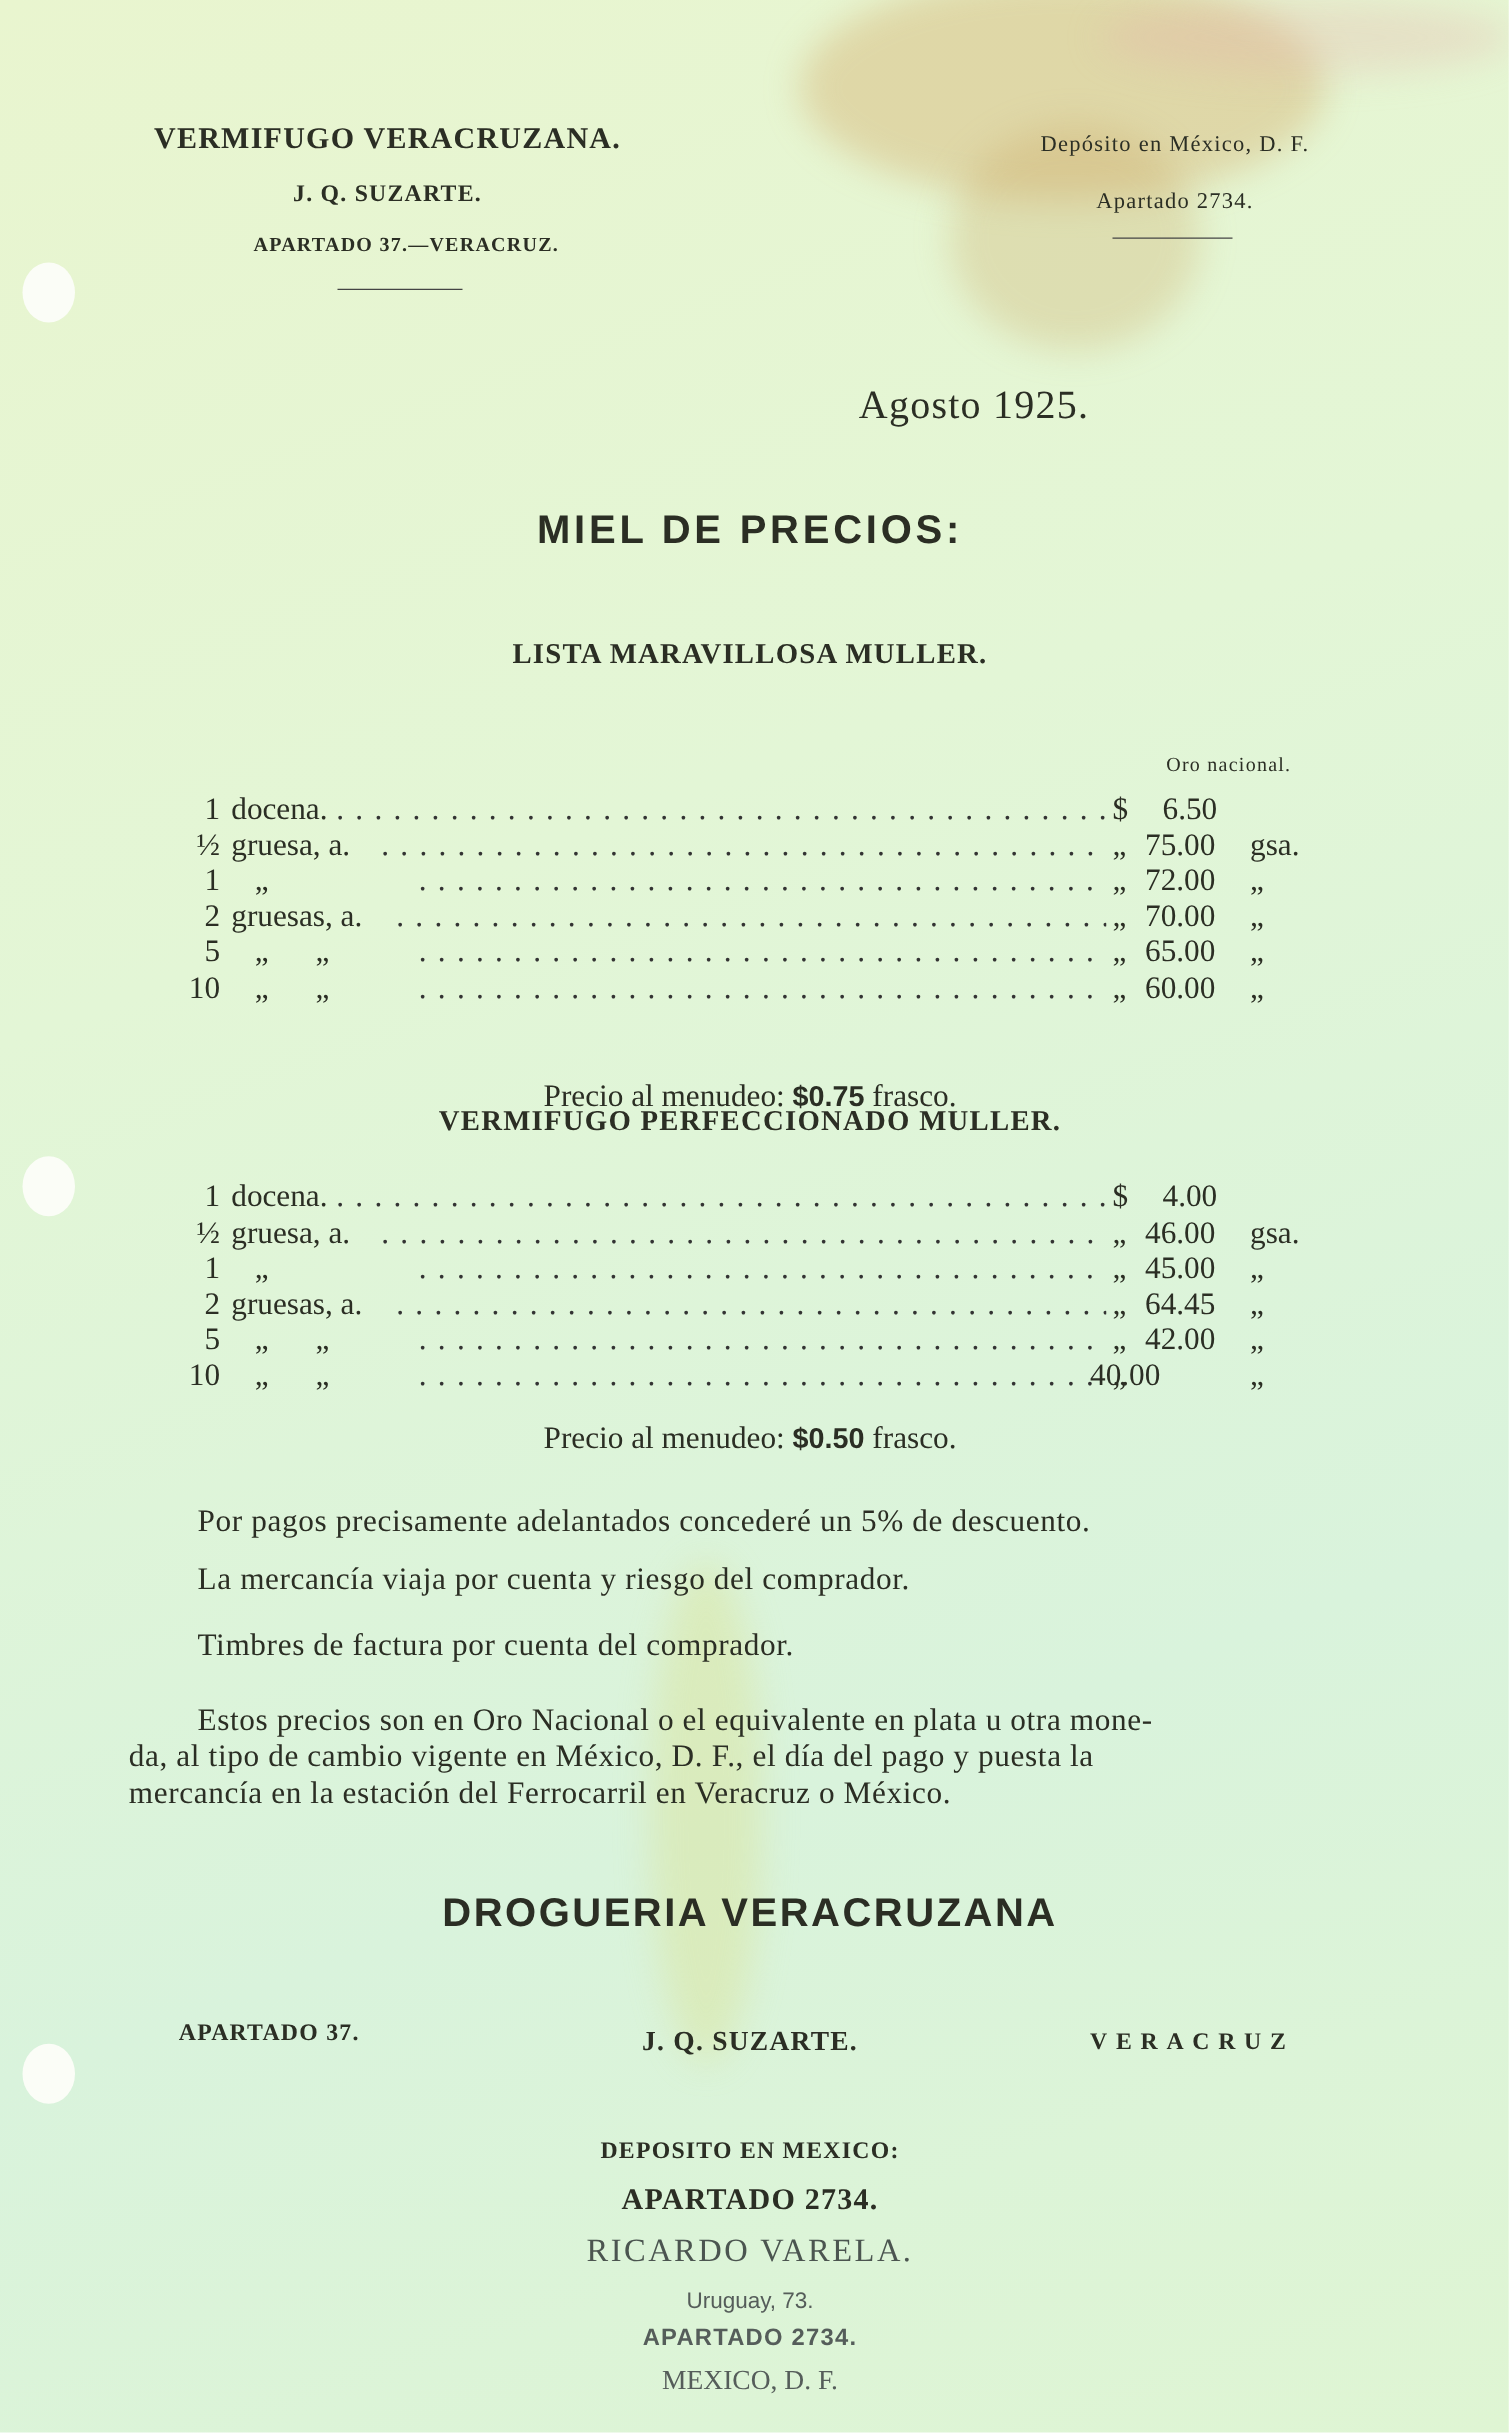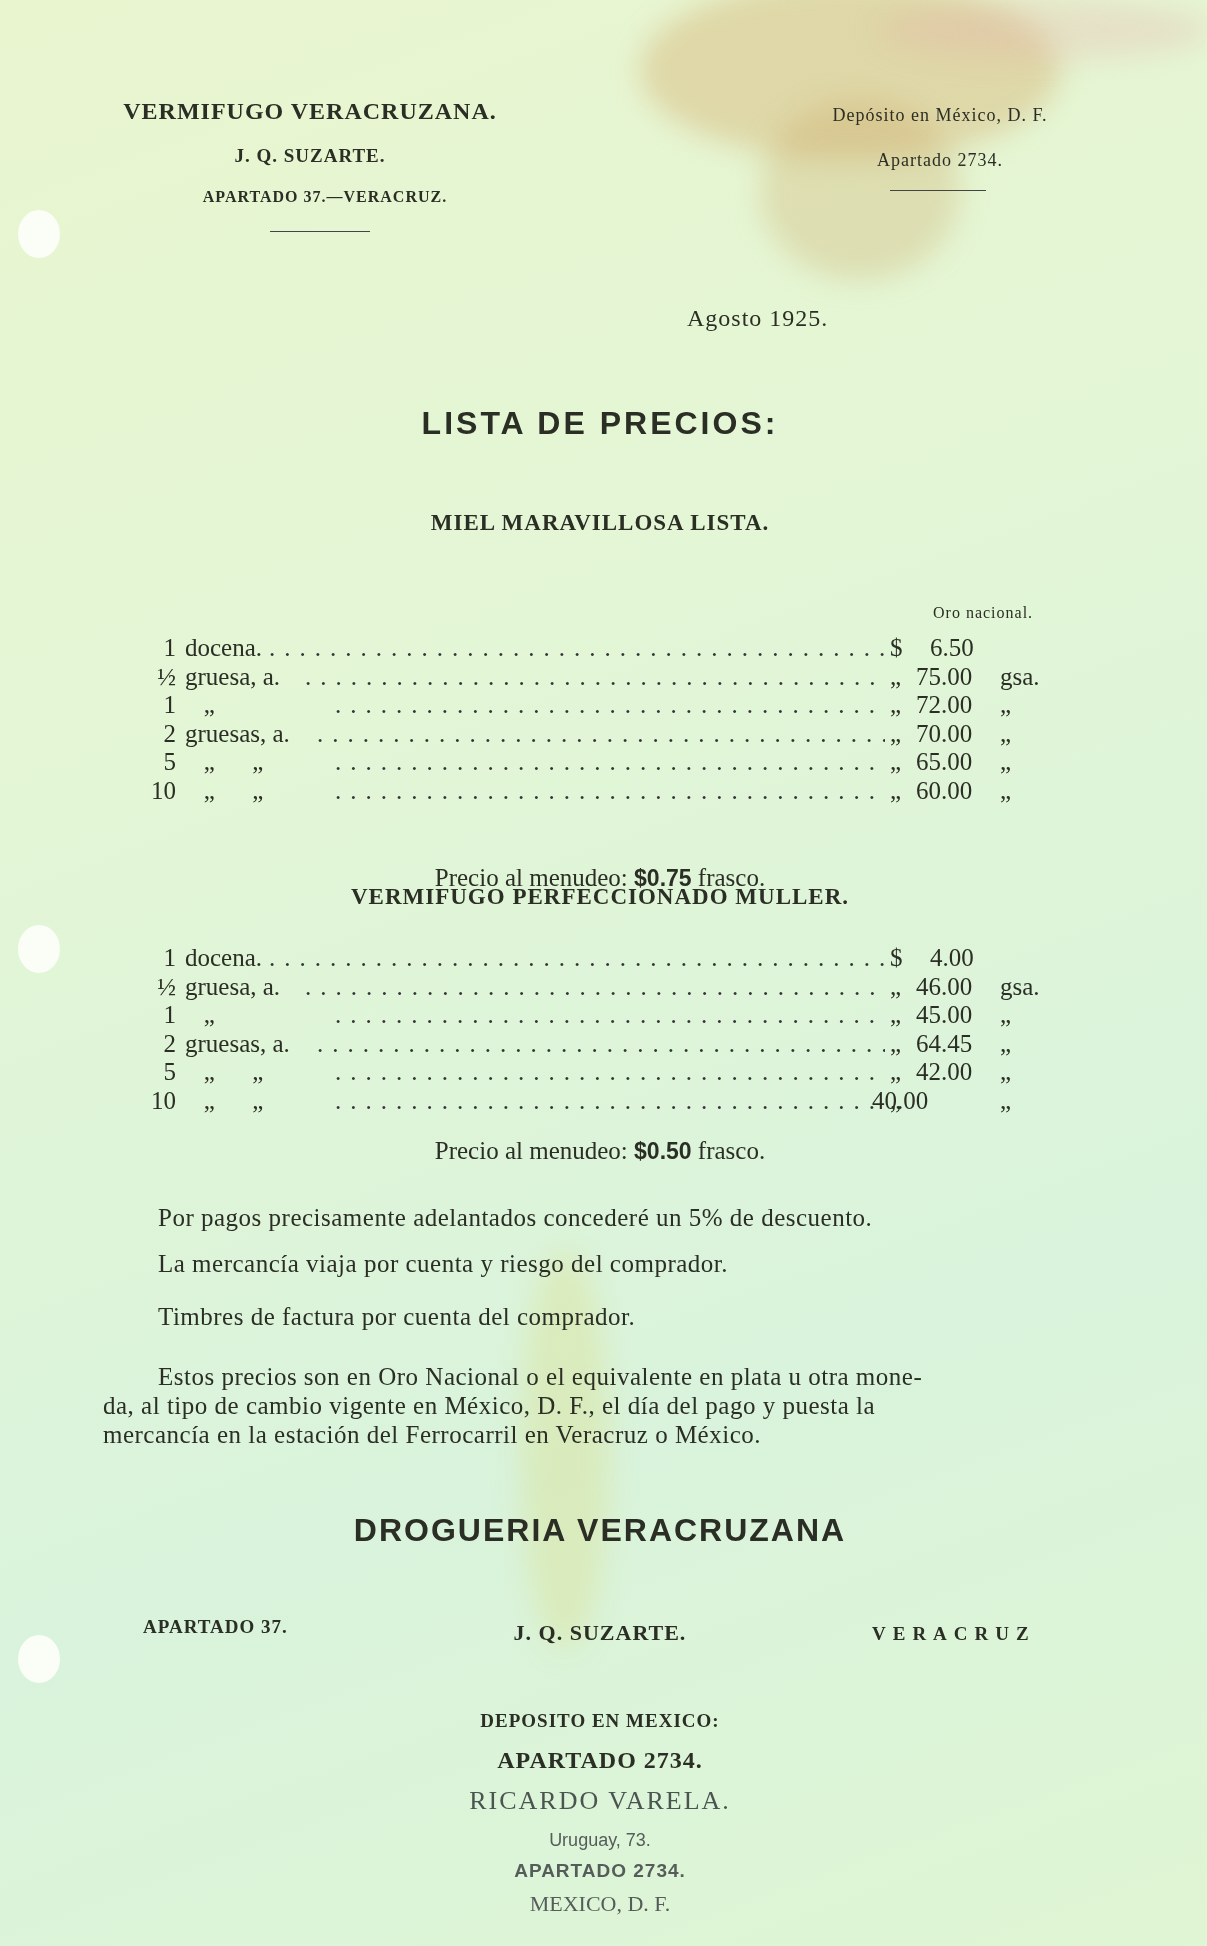--- a/index.html
+++ b/index.html
@@ -35,25 +35,25 @@
 
 <div class="abs c hdr" style="left:90px;top:98px;width:440px;font-size:24px;">VERMIFUGO VERACRUZANA.</div>
 <div class="abs c hdr" style="left:120px;top:145px;width:380px;font-size:19px;">J. Q. SUZARTE.</div>
 <div class="abs c hdr" style="left:120px;top:188px;width:410px;font-size:16px;">APARTADO  37.—VERACRUZ.</div>
 <div class="rule" style="left:270px;top:231px;width:100px;"></div>
 
 <div class="abs c hdr" style="left:770px;top:105px;width:340px;font-size:18px;font-weight:normal;">Depósito en México, D. F.</div>
 <div class="abs c hdr" style="left:790px;top:150px;width:300px;font-size:18px;font-weight:normal;">Apartado 2734.</div>
 <div class="rule" style="left:890px;top:190px;width:96px;"></div>
 
-<div class="abs" style="left:687px;top:305px;font-family:'Liberation Serif',serif;font-size:24px;letter-spacing:1px;">Agosto 1925.</div>
+<div class="abs" style="left:687px;top:305px;font-family:'Liberation Serif',serif;font-size:32px;letter-spacing:1px;">Agosto 1925.</div>
 
-<div class="abs c sans" style="left:300px;top:405px;width:600px;font-size:32px;letter-spacing:3px;">LISTA DE PRECIOS:</div>
+<div class="abs c sans" style="left:300px;top:405px;width:600px;font-size:32px;letter-spacing:3px;">MIEL DE PRECIOS:</div>
 
-<div class="abs c hdr" style="left:300px;top:510px;width:600px;font-size:23px;">MIEL MARAVILLOSA LISTA.</div>
+<div class="abs c hdr" style="left:300px;top:510px;width:600px;font-size:23px;">LISTA MARAVILLOSA MULLER.</div>
 <div class="abs" style="left:933px;top:604px;font-family:'Liberation Serif',serif;font-size:16px;letter-spacing:1px;">Oro nacional.</div>
 
 <div id="table0">
     <div class="row" style="top: 634px;">
       <span class="qty">1</span>
       <span class="desc" style="white-space:pre">docena.</span>
       <span class="dots" style="left:129px;width:616px">................................................................................</span>
       <span class="cur">$</span>
       <span class="price" style="left:790px">6.50</span>
       <span class="unit" style="left:860px"></span>

